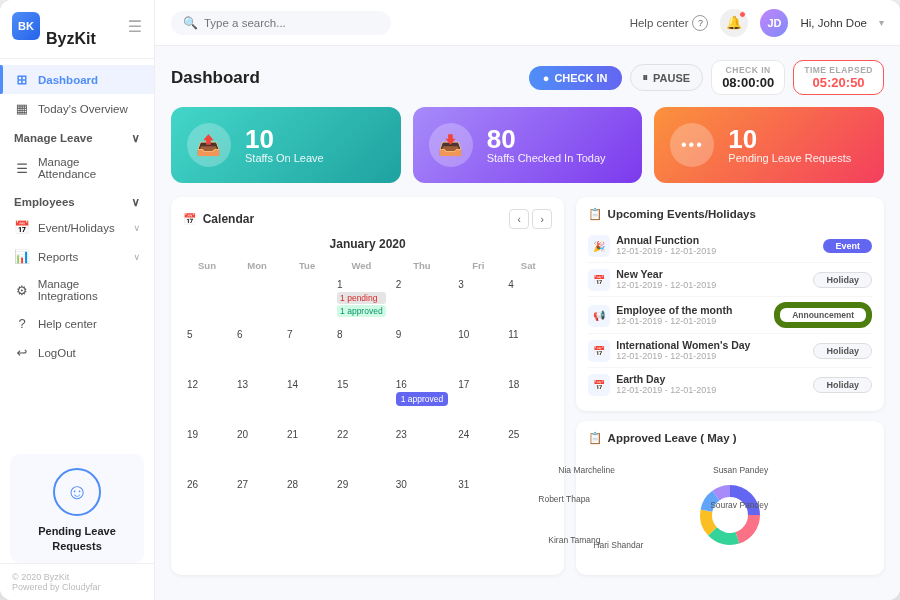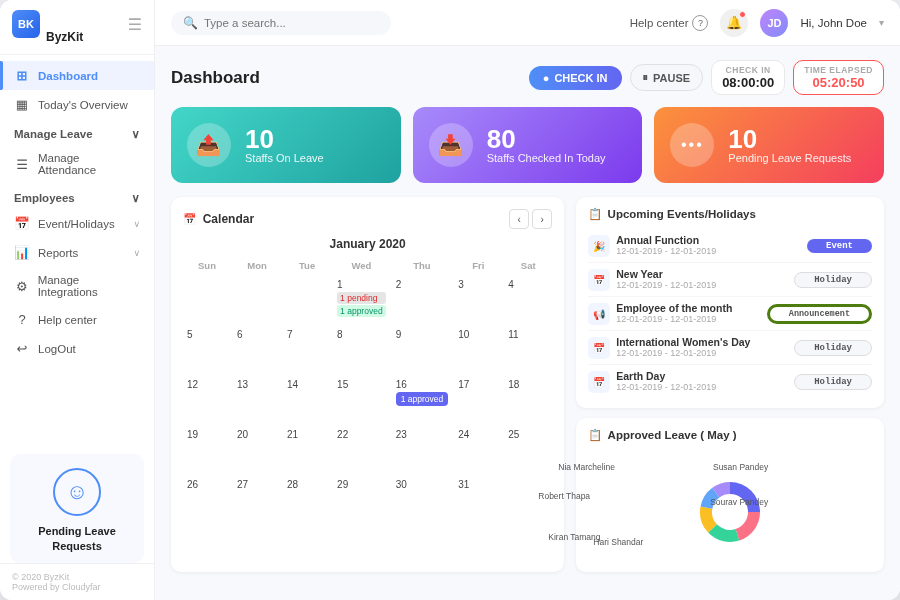--- a/index.html
+++ b/index.html
@@ -4,21 +4,21 @@
   <style>
     * { box-sizing: border-box; margin: 0; padding: 0; }
     body { font-family: 'Segoe UI', Arial, sans-serif; background: #f0f2f5; width: 900px; height: 600px; overflow: hidden; font-size: 12px; }
 
     .app-container { display: flex; width: 900px; height: 600px; background: #fff; border-radius: 12px; overflow: hidden; box-shadow: 0 8px 32px rgba(0,0,0,0.18); }
 
     
     .sidebar { width: 155px; min-width: 155px; background: #fff; border-right: 1px solid #eee; display: flex; flex-direction: column; padding-top: 0; }
     .sidebar-logo { display: flex; align-items: center; gap: 6px; padding: 4px 12px 10px; border-bottom: 1px solid #f0f0f0; }
     .logo-icon { width: 28px; height: 28px; background: linear-gradient(135deg, #4f8ef7, #2563eb); border-radius: 6px; display: flex; align-items: center; justify-content: center; color: #fff; font-weight: bold; font-size: 11px; }
-    .logo-text { font-weight: 700; font-size: 12px; color: #222; margin-top: 26px; }
+    .logo-text { font-weight: 700; font-size: 16px; color: #222; margin-top: 26px; }
     .hamburger { margin-left: auto; color: #aaa; cursor: pointer; font-size: 16px; }
 
     .sidebar-nav { flex: 1; overflow-y: auto; padding: 6px 0; }
     .nav-item { display: flex; align-items: center; gap: 8px; padding: 7px 14px; cursor: pointer; color: #555; font-size: 11.5px; border-radius: 0; transition: background 0.15s; position: relative; }
     .nav-item.active { color: #4f8ef7; background: #eef3ff; font-weight: 600; }
     .nav-item.active::before { content: ''; position: absolute; left: 0; top: 0; bottom: 0; width: 3px; background: #4f8ef7; border-radius: 0 2px 2px 0; }
     .nav-item .nav-icon { font-size: 13px; width: 16px; text-align: center; }
     .nav-section { padding: 8px 14px 4px; font-size: 10px; color: #aaa; font-weight: 600; display: flex; align-items: center; justify-content: space-between; cursor: pointer; }
     .nav-section span { color: #555; font-size: 11.5px; font-weight: 600; }
 
@@ -91,24 +91,24 @@
 
     
     .events-section { background: #fff; border-radius: 10px; padding: 10px 12px; box-shadow: 0 1px 4px rgba(0,0,0,0.06); }
     .section-title { font-size: 11.5px; font-weight: 700; color: #333; margin-bottom: 8px; display: flex; align-items: center; gap: 5px; }
     .event-row { display: flex; align-items: center; justify-content: space-between; padding: 5px 0; border-bottom: 1px solid #f5f5f5; }
     .event-row:last-child { border-bottom: none; }
     .event-info { display: flex; align-items: flex-start; gap: 6px; }
     .event-icon { width: 22px; height: 22px; border-radius: 5px; background: #f0f5ff; display: flex; align-items: center; justify-content: center; font-size: 10px; color: #6366f1; flex-shrink: 0; margin-top: 1px; }
     .event-name { font-size: 10.5px; font-weight: 600; color: #333; }
     .event-date { font-size: 9px; color: #aaa; }
-    .event-badge { padding: 2px 19px; border-radius: 12px; font-size: 9px; font-weight: 600; font-family: Liberation Mono, monospace; }
+    .event-badge { padding: 2px 12px; border-radius: 12px; font-size: 9px; font-weight: 600; }
     .badge-event { background: #6366f1; color: #fff; }
     .badge-holiday { background: #f5f7fa; color: #555; border: 1px solid #ddd; }
-    .badge-announcement { background: #fff; color: #555; border: 3px solid #4d7c0f; font-size: 8.5px; }
+    .badge-announcement { background: #fff; color: #555; border: 6px solid #4d7c0f; font-size: 8.5px; }
 
     
     .approved-section { background: #fff; border-radius: 10px; padding: 10px 12px; box-shadow: 0 1px 4px rgba(0,0,0,0.06); flex: 1; }
     .donut-container { display: flex; align-items: center; justify-content: center; position: relative; margin-top: 20px; }
     .donut-label { position: absolute; font-size: 8.5px; color: #555; white-space: nowrap; }
 
     svg.donut { width: 100px; height: 100px; }
   </style>
 </head>
 <body>

